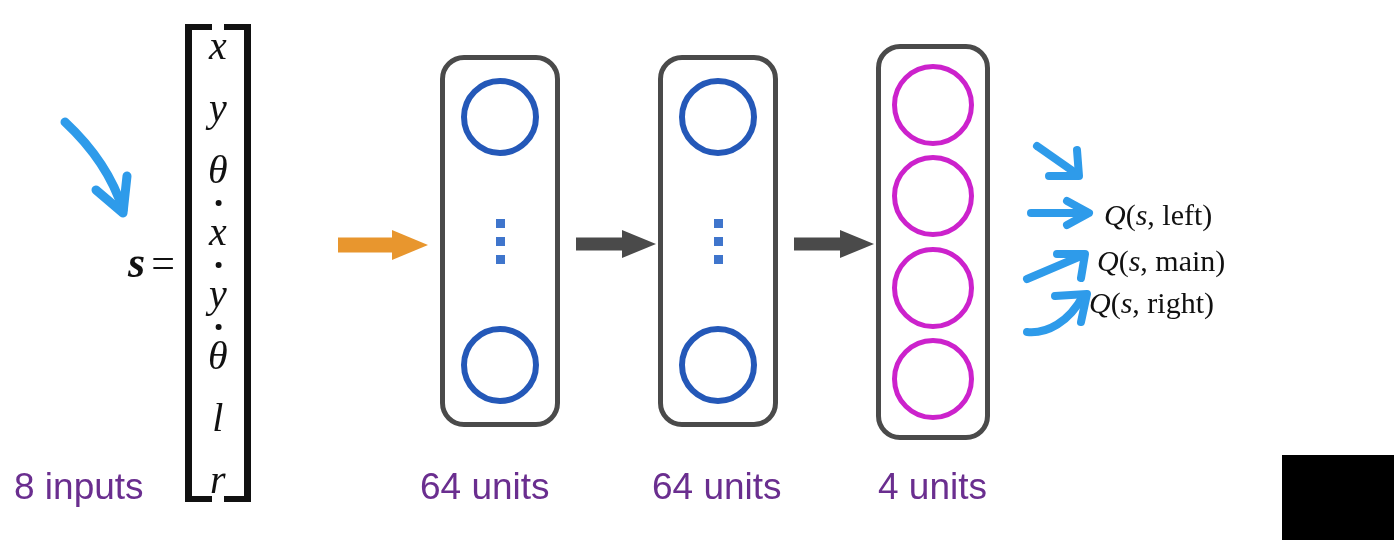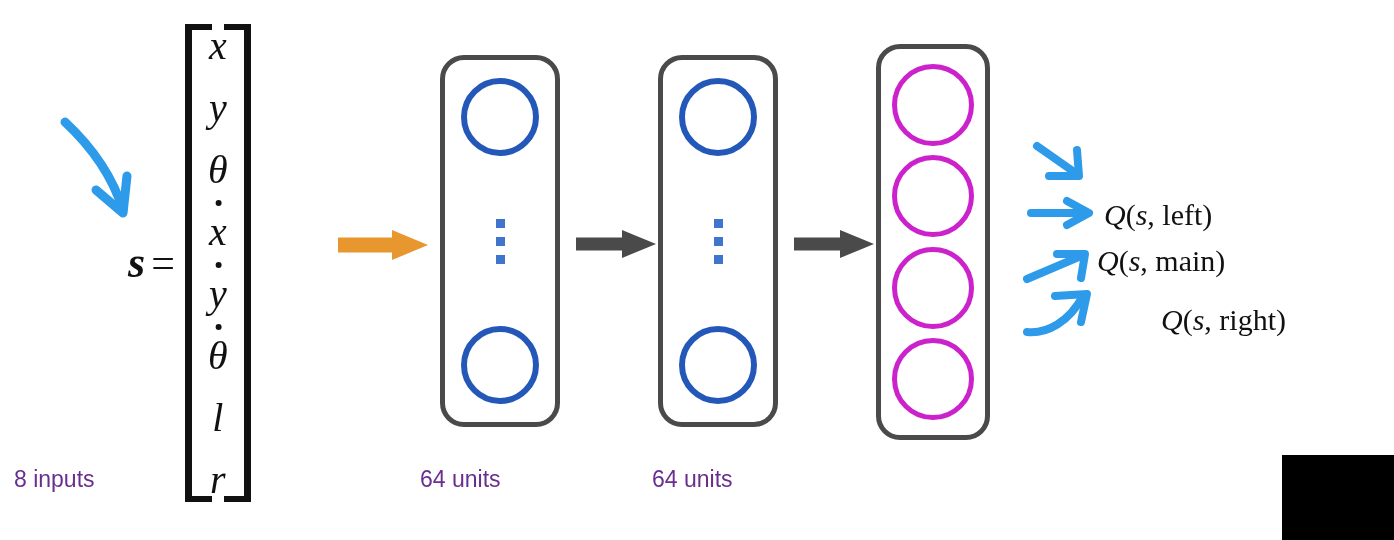--- a/index.html
+++ b/index.html
@@ -153,21 +153,21 @@
     color: #111111;
     white-space: nowrap;
     line-height: 1;
   }
   .q-label .it { font-style: italic; }
 
   
   .caption {
     position: absolute;
     font-family: "Liberation Sans", sans-serif;
-    font-size: 23px;
+    font-size: 37px;
     color: #6a2e8f;
     white-space: nowrap;
     line-height: 1;
   }
 
   
   #occluder {
     position: absolute;
     left: 1282px;
     top: 455px;
@@ -269,23 +269,24 @@
 
 
   <div class="q-label" style="left:1097px; top:246px;">
     <span class="it">Q</span><span>(</span><span class="it">s</span><span>, </span><span>main</span><span>)</span>
   </div>
 
   <div class="q-label" style="left:1104px; top:200px;">
     <span class="it">Q</span><span>(</span><span class="it">s</span><span>, </span><span>left</span><span>)</span>
   </div>
 
-  <div class="q-label" style="left:1161px; top:288px;margin-top:17px;">
+  <div class="q-label" style="left:1089px; top:288px;">
     <span class="it">Q</span><span>(</span><span class="it">s</span><span>, </span><span>right</span><span>)</span>
   </div>
 
   <div class="caption" style="left:14px; top:468px;">8 inputs</div>
   <div class="caption" style="left:420px; top:468px;">64 units</div>
   <div class="caption" style="left:652px; top:468px;">64 units</div>
+  <div class="caption" style="left:878px; top:468px;">4 units</div>
 
   <div id="occluder"></div>
 
 </div>
 
 </body></html>

